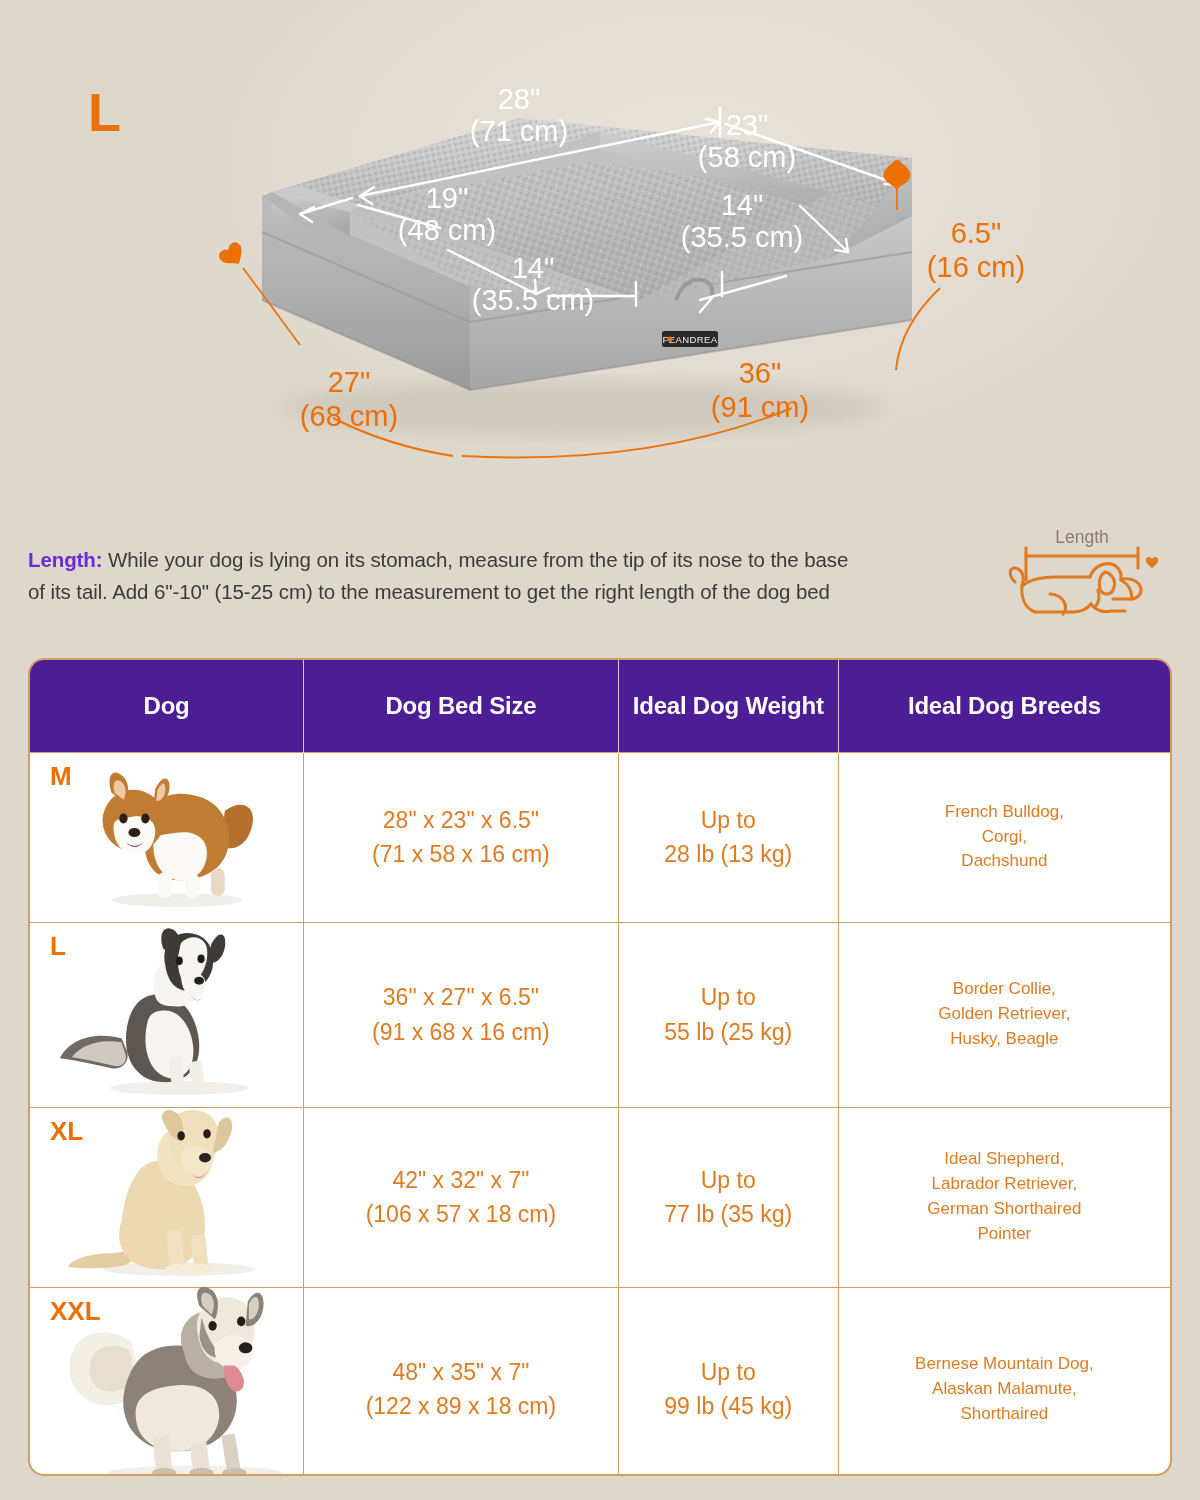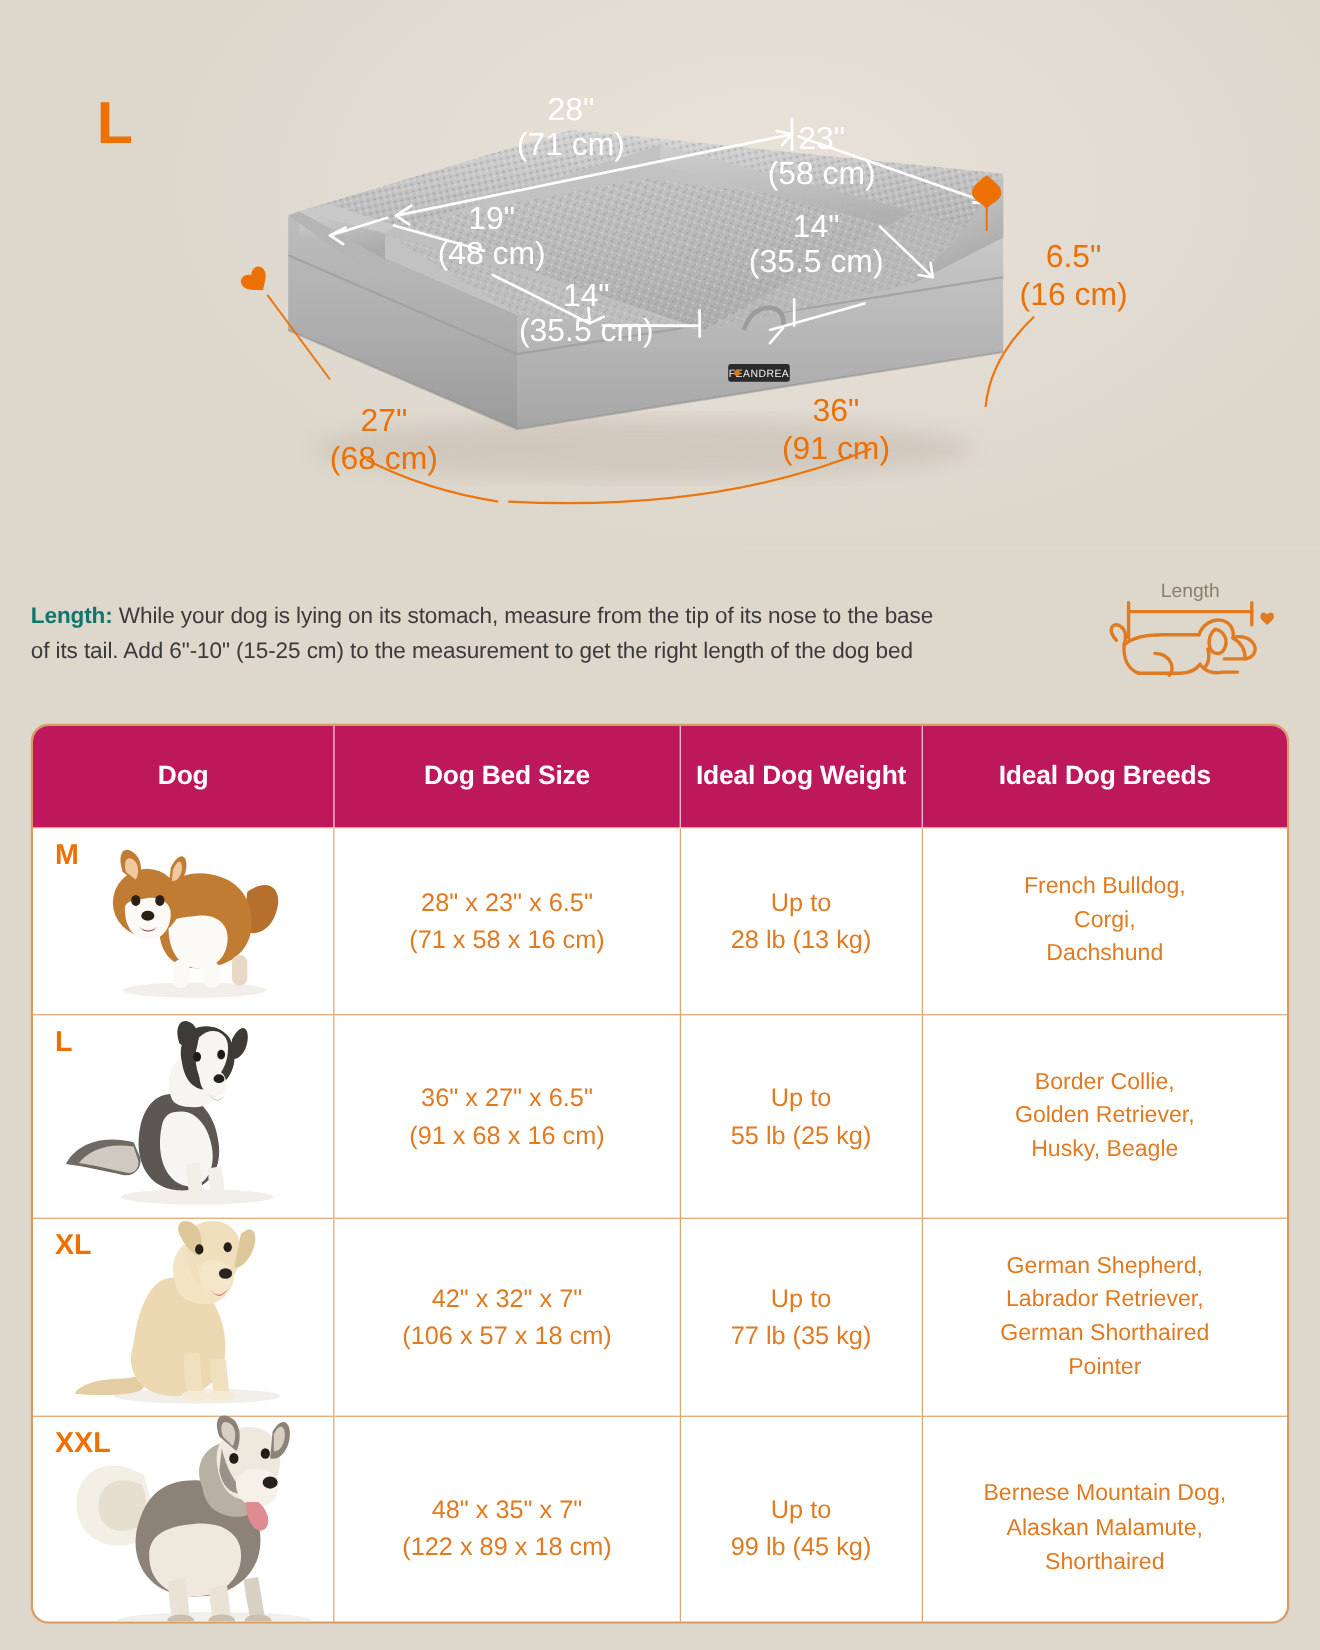--- a/index.html
+++ b/index.html
@@ -32,35 +32,35 @@
     font-size:25px; font-weight:700; color:#ED7004;
     letter-spacing:-0.2px;
   }
   .mline{
     position:absolute; left:28px;
     font-size:20.5px; color:#3b3b3b; letter-spacing:-0.1px; white-space:nowrap;
   }
   #mline1{ top:50px; }
   #mline2{ top:82px; }
   #mline3{ top:114px; }
-  .mline b{ font-weight:700; color:#0f766e; }
+  .mline b{ font-weight:700; color:#6d28d9; }
   #dog-diagram{ position:absolute; left:995px; top:524px; }
 
   
   #table-wrap{
     position:absolute; left:28px; top:658px;
     width:1144px; height:818px;
     border:2px solid #d89b63;
     border-radius:16px;
     background:#fff;
     overflow:hidden;
   }
   table{ border-collapse:collapse; width:100%; height:100%; table-layout:fixed; }
   thead th{
-    background:#be185d; color:#fff;
+    background:#4c1d95; color:#fff;
     font-size:24px; font-weight:700;
     height:92px; vertical-align:middle;
     border-right:1.5px solid rgba(255,255,255,.75);
     letter-spacing:-0.2px;
   }
   thead th:last-child{ border-right:none;margin-top:32px; }
   tbody td{
     border-top:1.6px solid #d89b63;
     border-right:1.6px solid #d89b63;
     color:#E07B22;
@@ -69,21 +69,21 @@
     line-height:1.48;
     padding:6px 8px;
   }
   tbody td:last-child{ border-right:none; }
   td.dogcell{ position:relative; padding:0; }
   .size-lab{
     position:absolute; left:20px; top:10px;
     font-size:26px; font-weight:600; color:#ED7004; line-height:1;
   }
   .dog-art{ position:absolute; left:0; right:0; bottom:4px; height:100%; }
-  .breeds{ font-size:21px; line-height:1.46; }
+  .breeds{ font-size:17px; line-height:1.46; }
   .cellline{ display:block; }
 </style>
 </head>
 <body>
 
 <div id="hero">
   <div id="hero-bg"></div>
 
   <div id="size-badge">L</div>
 
@@ -420,21 +420,21 @@
         </td>
         <td>
           <span class="cellline">42" x 32" x 7"</span>
           <span class="cellline">(106 x 57 x 18 cm)</span>
         </td>
         <td>
           <span class="cellline">Up to</span>
           <span class="cellline">77 lb (35 kg)</span>
         </td>
         <td class="breeds">
-          <span class="cellline">German Shepherd,</span>
+          <span class="cellline">Ideal Shepherd,</span>
           <span class="cellline">Labrador Retriever,</span>
           <span class="cellline">German Shorthaired</span>
           <span class="cellline">Pointer</span>
         </td>
       </tr>
 
       <tr style="height:204px">
         <td class="dogcell">
           <span class="size-lab">XXL</span>
           <svg class="dog-art" viewBox="0 0 260 185">

